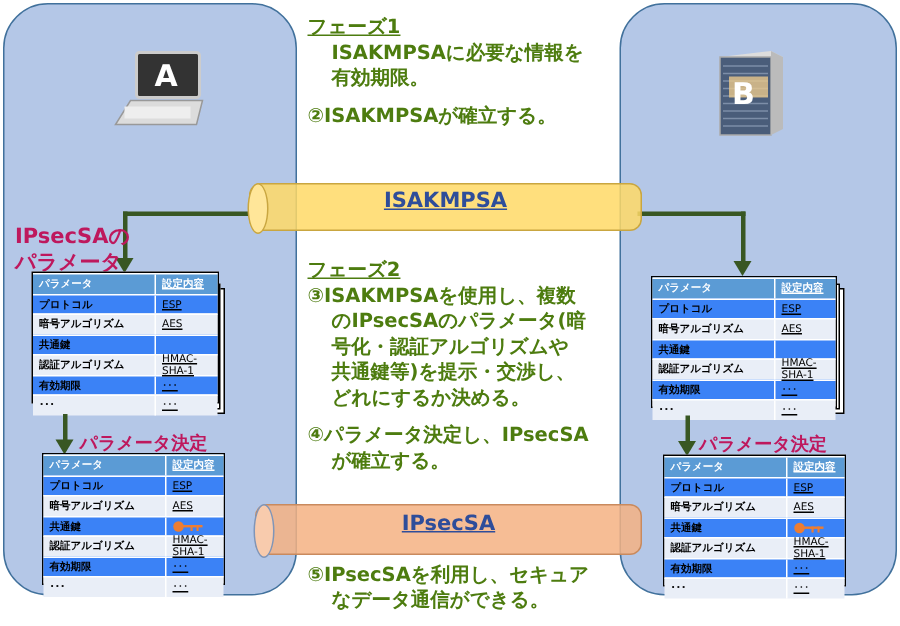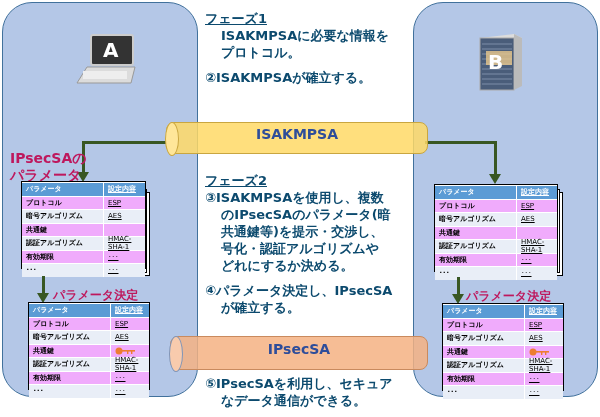--- a/index.html
+++ b/index.html
@@ -1,32 +1,32 @@
 <!DOCTYPE html>
 <html><head>
 <meta charset="utf-8">
 <style>
   html,body{margin:0;padding:0;background:#fff;}
   body{width:600px;height:417px;position:relative;overflow:hidden;font-family:"DejaVu Sans","Liberation Sans",sans-serif;}
   .panel{position:absolute;background:#b4c7e7;border:1.5px solid #41719c;border-radius:30px;box-sizing:border-box;}
   #panel-a{left:2px;top:2px;width:196px;height:395px;}
   #panel-b{left:413px;top:2px;width:185px;height:395px;}
-  .center-text{position:absolute;left:205px;width:205px;color:#0c4a6e;font-weight:bold;font-size:13px;line-height:17px;}
+  .center-text{position:absolute;left:205px;width:205px;color:#4d7c0f;font-weight:bold;font-size:13px;line-height:17px;}
   .heading{text-decoration:underline;}
   .indent{padding-left:16px;}
   .table{position:absolute;background:#fff;border:1.5px solid #000;box-sizing:border-box;font-size:7px;}
   .table .row{display:flex;height:12.5px;align-items:center;border-top:1px solid #fff;}
   .table .row .c1{width:82px;padding-left:4px;box-sizing:border-box;border-right:1px solid #fff;height:100%;display:flex;align-items:center;font-weight:bold;}
   .table .row .c2{flex:1;padding-left:4px;height:100%;display:flex;align-items:center;text-decoration:underline;}
   .table .hdr{background:#5b9bd5;color:#fff;}
-  .table .odd{background:#f0abfc;}
+  .table .odd{background:#3b82f6;}
   .table .even{background:#e9eef7;}
   .stack{position:absolute;background:#fff;border:1.5px solid #000;box-sizing:border-box;}
   .pipe{position:absolute;border-radius:8px;box-sizing:border-box;}
-  .pipe-label{position:absolute;width:100%;text-align:center;font-weight:bold;color:#2e4d9a;font-size:14px;}
+  .pipe-label{position:absolute;width:100%;text-align:center;font-weight:bold;color:#2e4d9a;font-size:14px;text-decoration:underline;}
   .line{position:absolute;background:#385723;}
   .arrow-down{position:absolute;width:0;height:0;border-left:6px solid transparent;border-right:6px solid transparent;border-top:10px solid #385723;}
   .label{position:absolute;font-weight:bold;color:#be185d;}
 </style>
 </head>
 <body>
 
 <div class="panel" id="panel-a"></div>
 <div class="panel" id="panel-b"></div>
 
@@ -56,30 +56,30 @@
         <line x1="4" y1="52" x2="34" y2="52"></line>
     </g>
     <rect x="8" y="19" width="26" height="14" fill="#e9c88c" opacity="0.8"></rect>
   </svg>
   <div style="position:absolute;left:10px;top:18px;color:#fff;font-weight:bold;font-size:20px;">B</div>
 </div>
 
 <div class="center-text" style="top:10px;">
   <div class="heading">フェーズ1</div>
   <div class="indent">ISAKMPSAに必要な情報を</div>
-  <div class="indent">プロトコル。</div>
+  <div class="indent">有効期限。</div>
   <div style="margin-top:8px;">②ISAKMPSAが確立する。</div>
 </div>
 
 <div class="center-text" style="top:172px;">
   <div class="heading">フェーズ2</div>
   <div>③ISAKMPSAを使用し、複数</div>
   <div class="indent">のIPsecSAのパラメータ(暗</div>
+  <div class="indent">号化・認証アルゴリズムや</div>
   <div class="indent">共通鍵等)を提示・交渉し、</div>
-  <div class="indent">号化・認証アルゴリズムや</div>
   <div class="indent">どれにするか決める。</div>
   <div style="margin-top:8px;">④パラメータ決定し、IPsecSA</div>
   <div class="indent">が確立する。</div>
 </div>
 
 <div class="center-text" style="top:375px;">
   <div>⑤IPsecSAを利用し、セキュア</div>
   <div class="indent">なデータ通信ができる。</div>
 </div>
 

